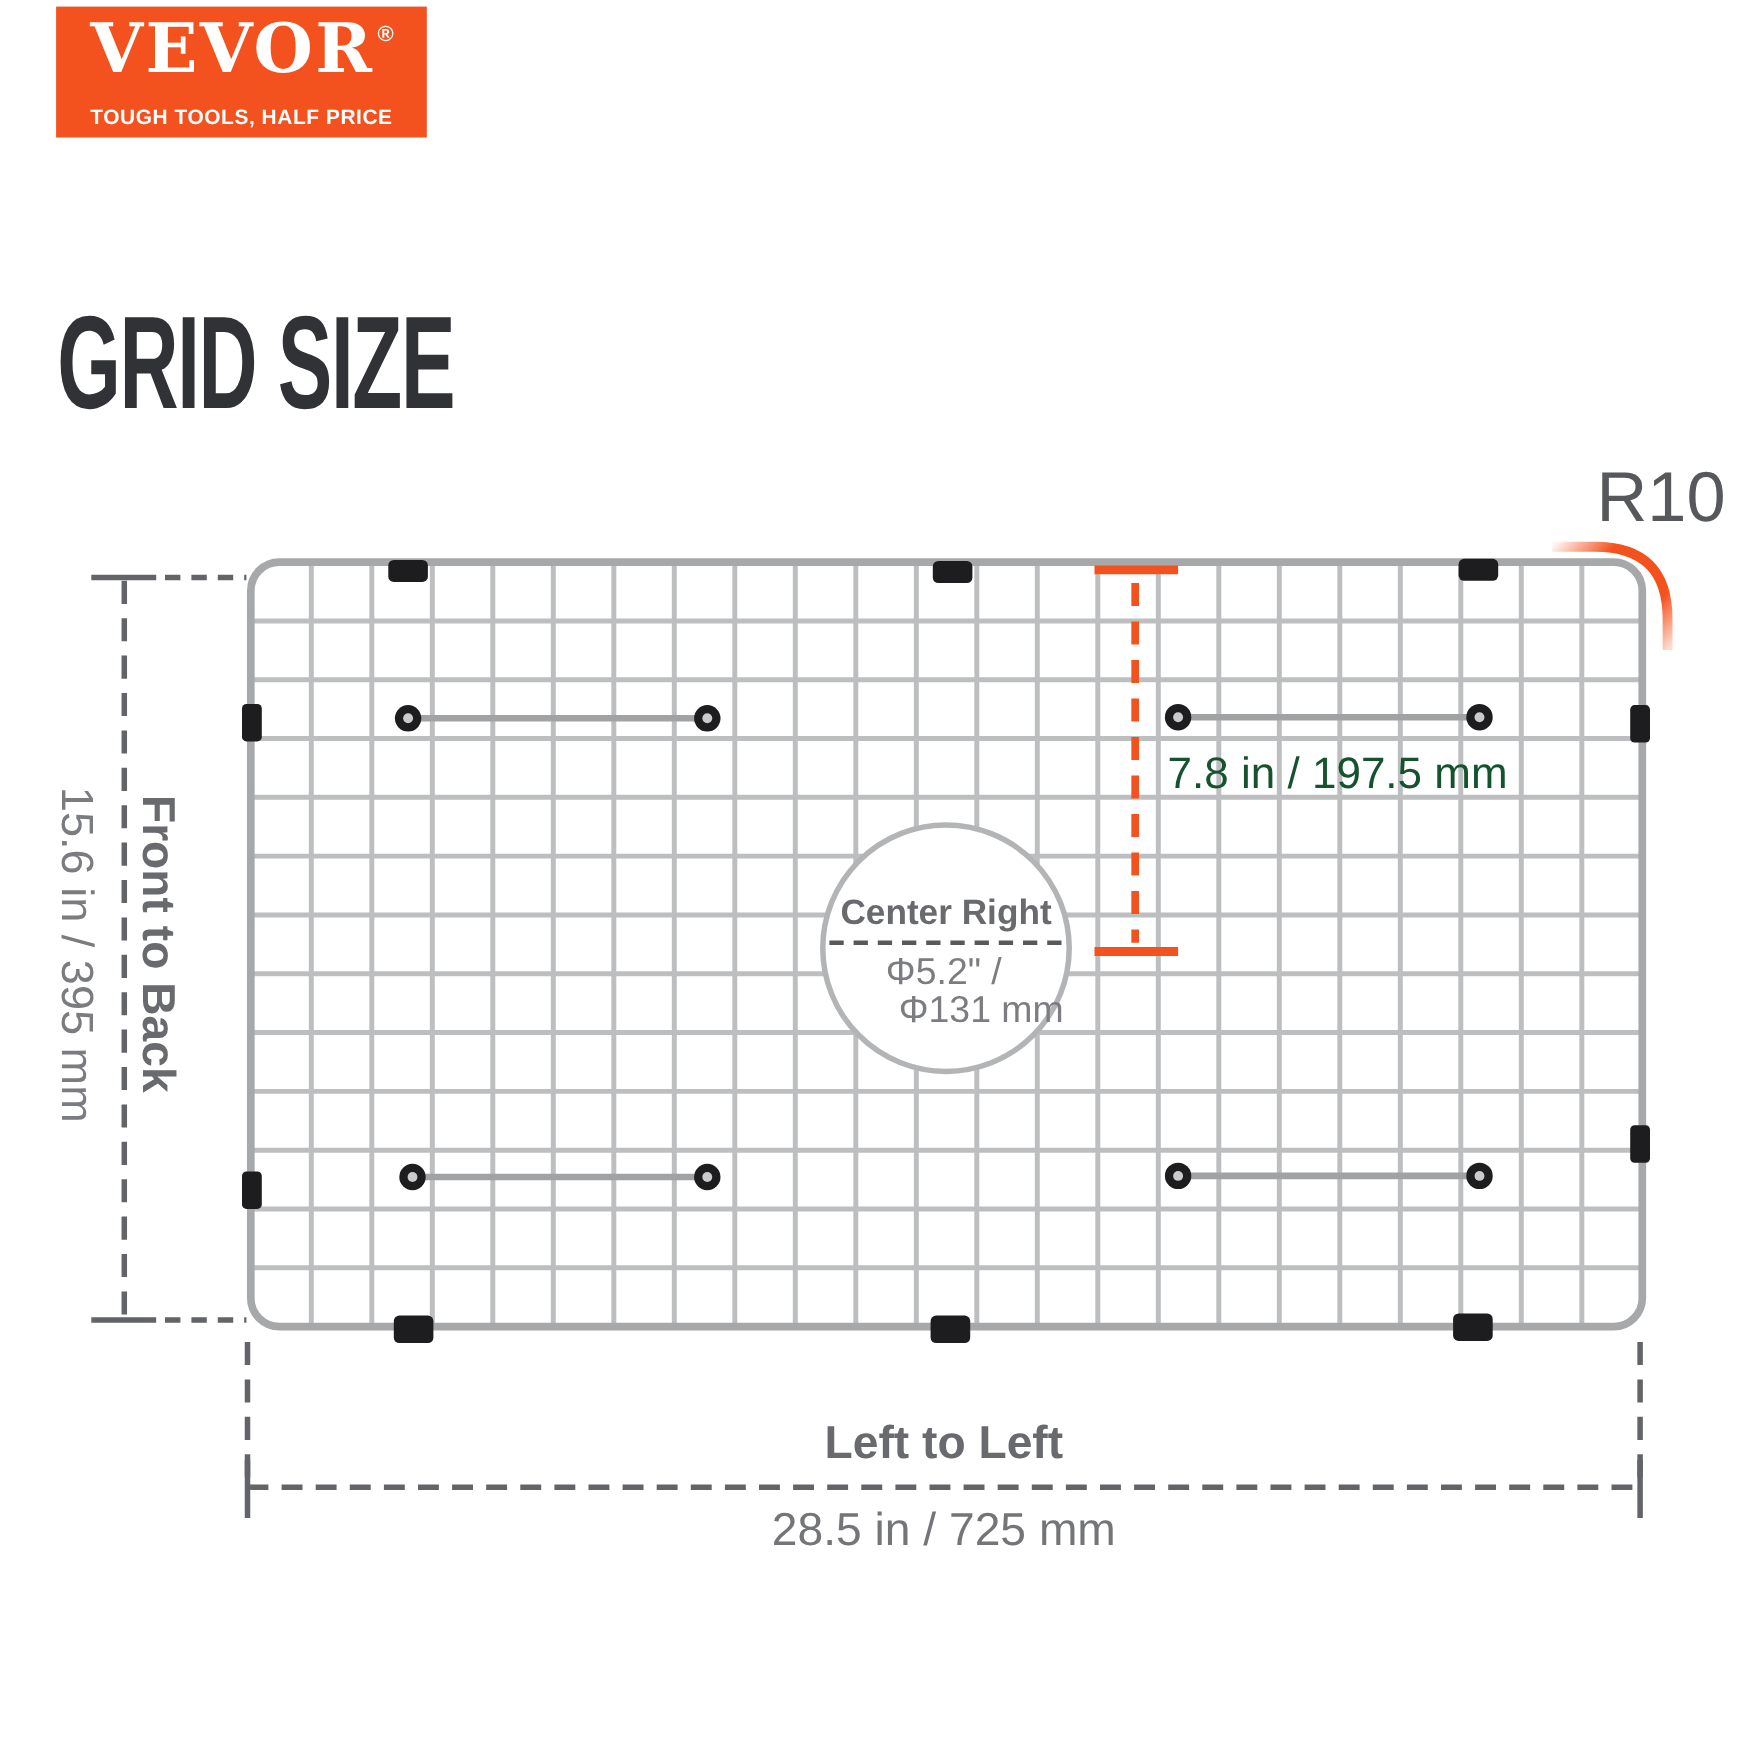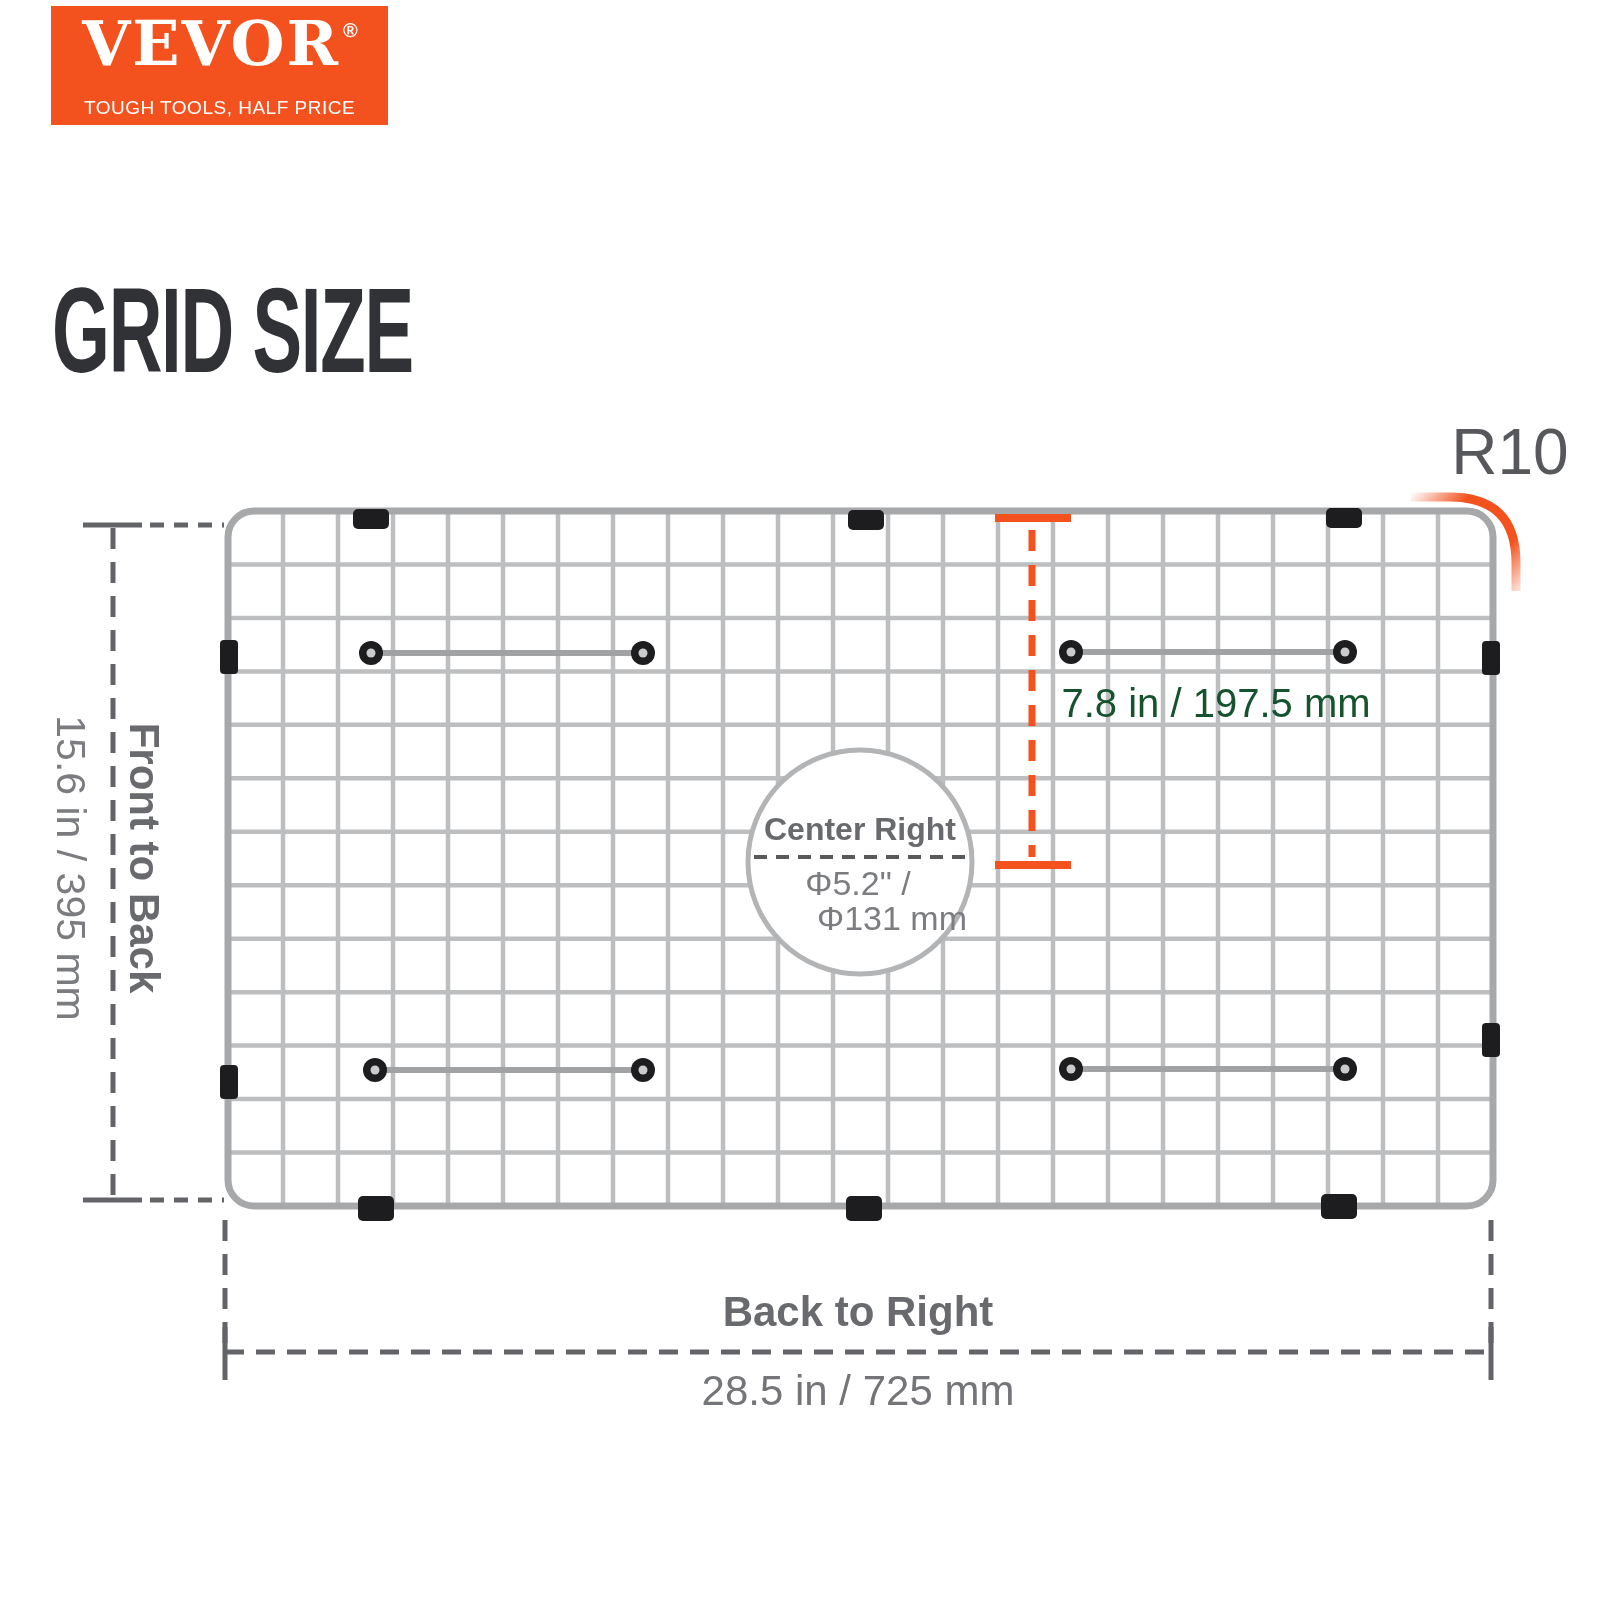--- a/index.html
+++ b/index.html
@@ -12,21 +12,21 @@
   .logo{
     position:absolute;left:51px;top:6px;width:337px;height:119px;
     background:#F3521E;color:#fff;display:flex;flex-direction:column;
     align-items:center;justify-content:center;text-align:center;
   }
   .logo-word{
     font-family:"DejaVu Serif",serif;font-weight:700;font-size:62px;line-height:1;
     letter-spacing:2px;position:relative;
   }
   .logo-word sup{font-size:20px;font-family:"Liberation Sans",sans-serif;position:relative;top:-6px;left:3px;}
-  .logo-tag{font-size:19px;font-weight:400;letter-spacing:.5px;margin-top:22px;}
+  .logo-tag{font-size:19px;font-weight:700;letter-spacing:.5px;margin-top:22px;}
   
   .title{
     position:absolute;left:52px;top:270px;margin:0;
     font-size:120px;font-weight:700;color:#313236;letter-spacing:-2px;
     transform:scaleX(.62);transform-origin:left top;white-space:nowrap;line-height:1;
   }
   
   svg.diagram{position:absolute;left:0;top:0;}
   
   .ctext{position:absolute;transform:translate(-50%,-50%);white-space:nowrap;line-height:1.1;}
@@ -176,15 +176,15 @@
     <path d="M 1411 497 H 1450 Q 1516 497 1516 563 V 591" fill="none" stroke="url(#orangeFade)" stroke-width="9"></path>
   </svg>
 
   <div class="ctext r10">R10</div>
   <div class="vtext ftb-value">15.6 in / 395 mm</div>
   <div class="vtext ftb-label">Front to Back</div>
   <div class="ctext dim-orange">7.8 in / 197.5 mm</div>
   <div class="ctext drain-label">Center Right</div>
   <div class="ctext drain-d1">Φ5.2" /</div>
   <div class="ctext drain-d2">Φ131 mm</div>
-  <div class="ctext ltr-label">Back to Right</div>
+  <div class="ctext ltr-label">Left to Left</div>
   <div class="ctext ltr-value">28.5 in / 725 mm</div>
 </div>
 
 </body></html>

